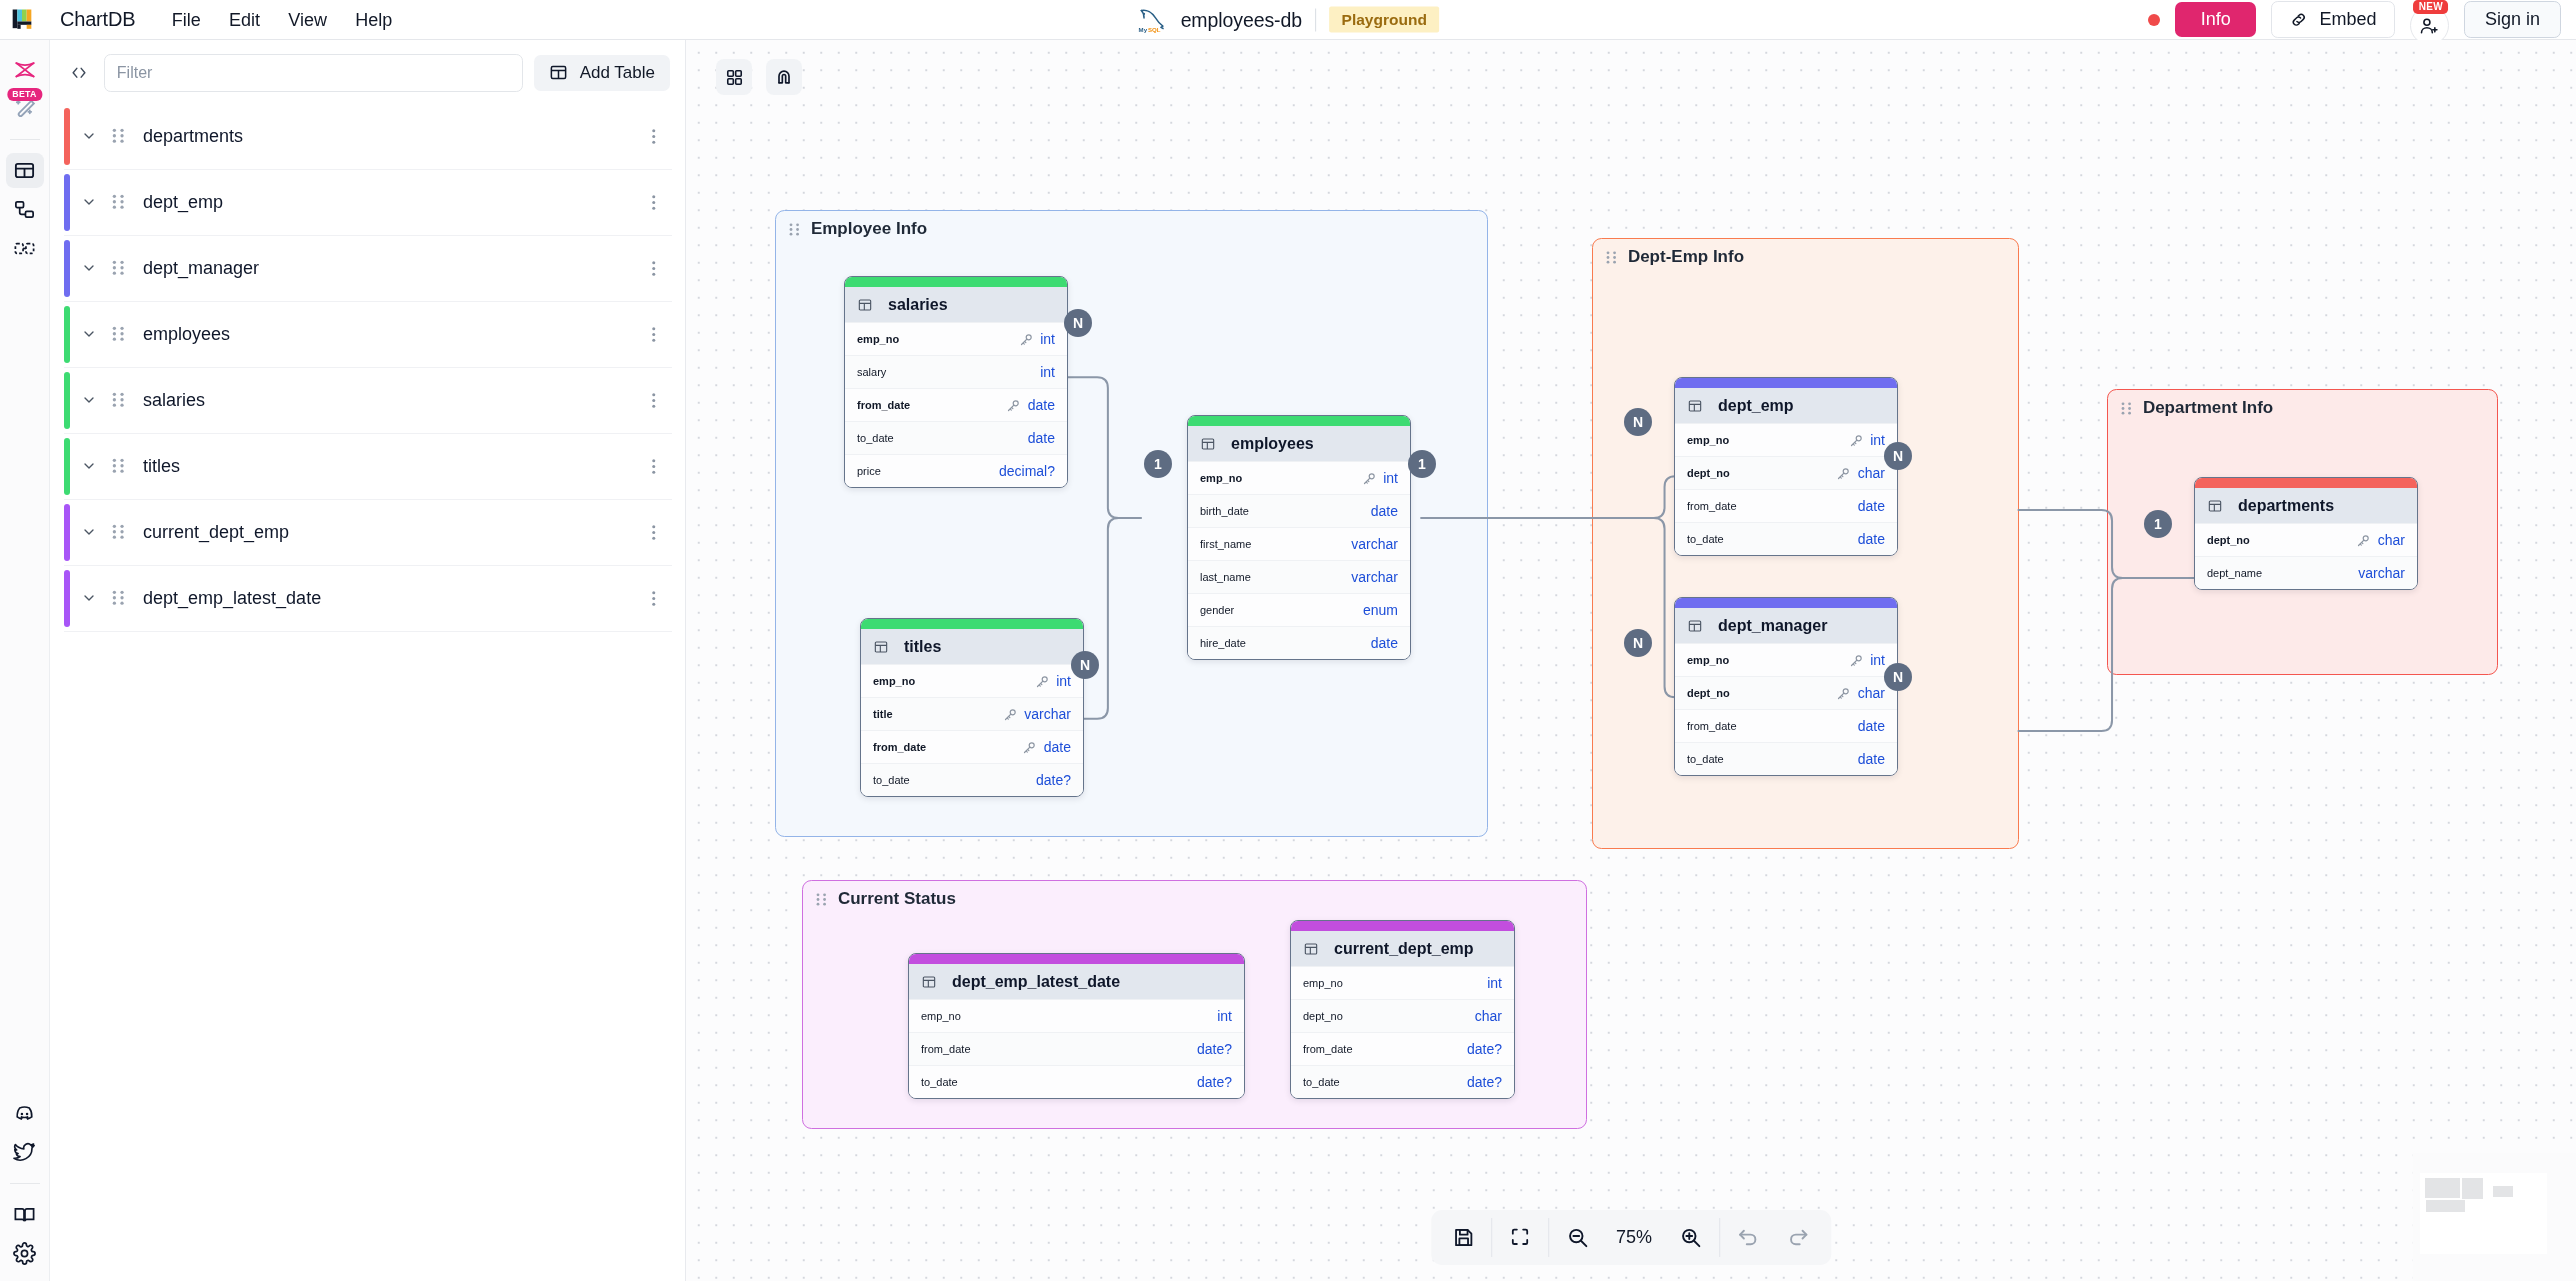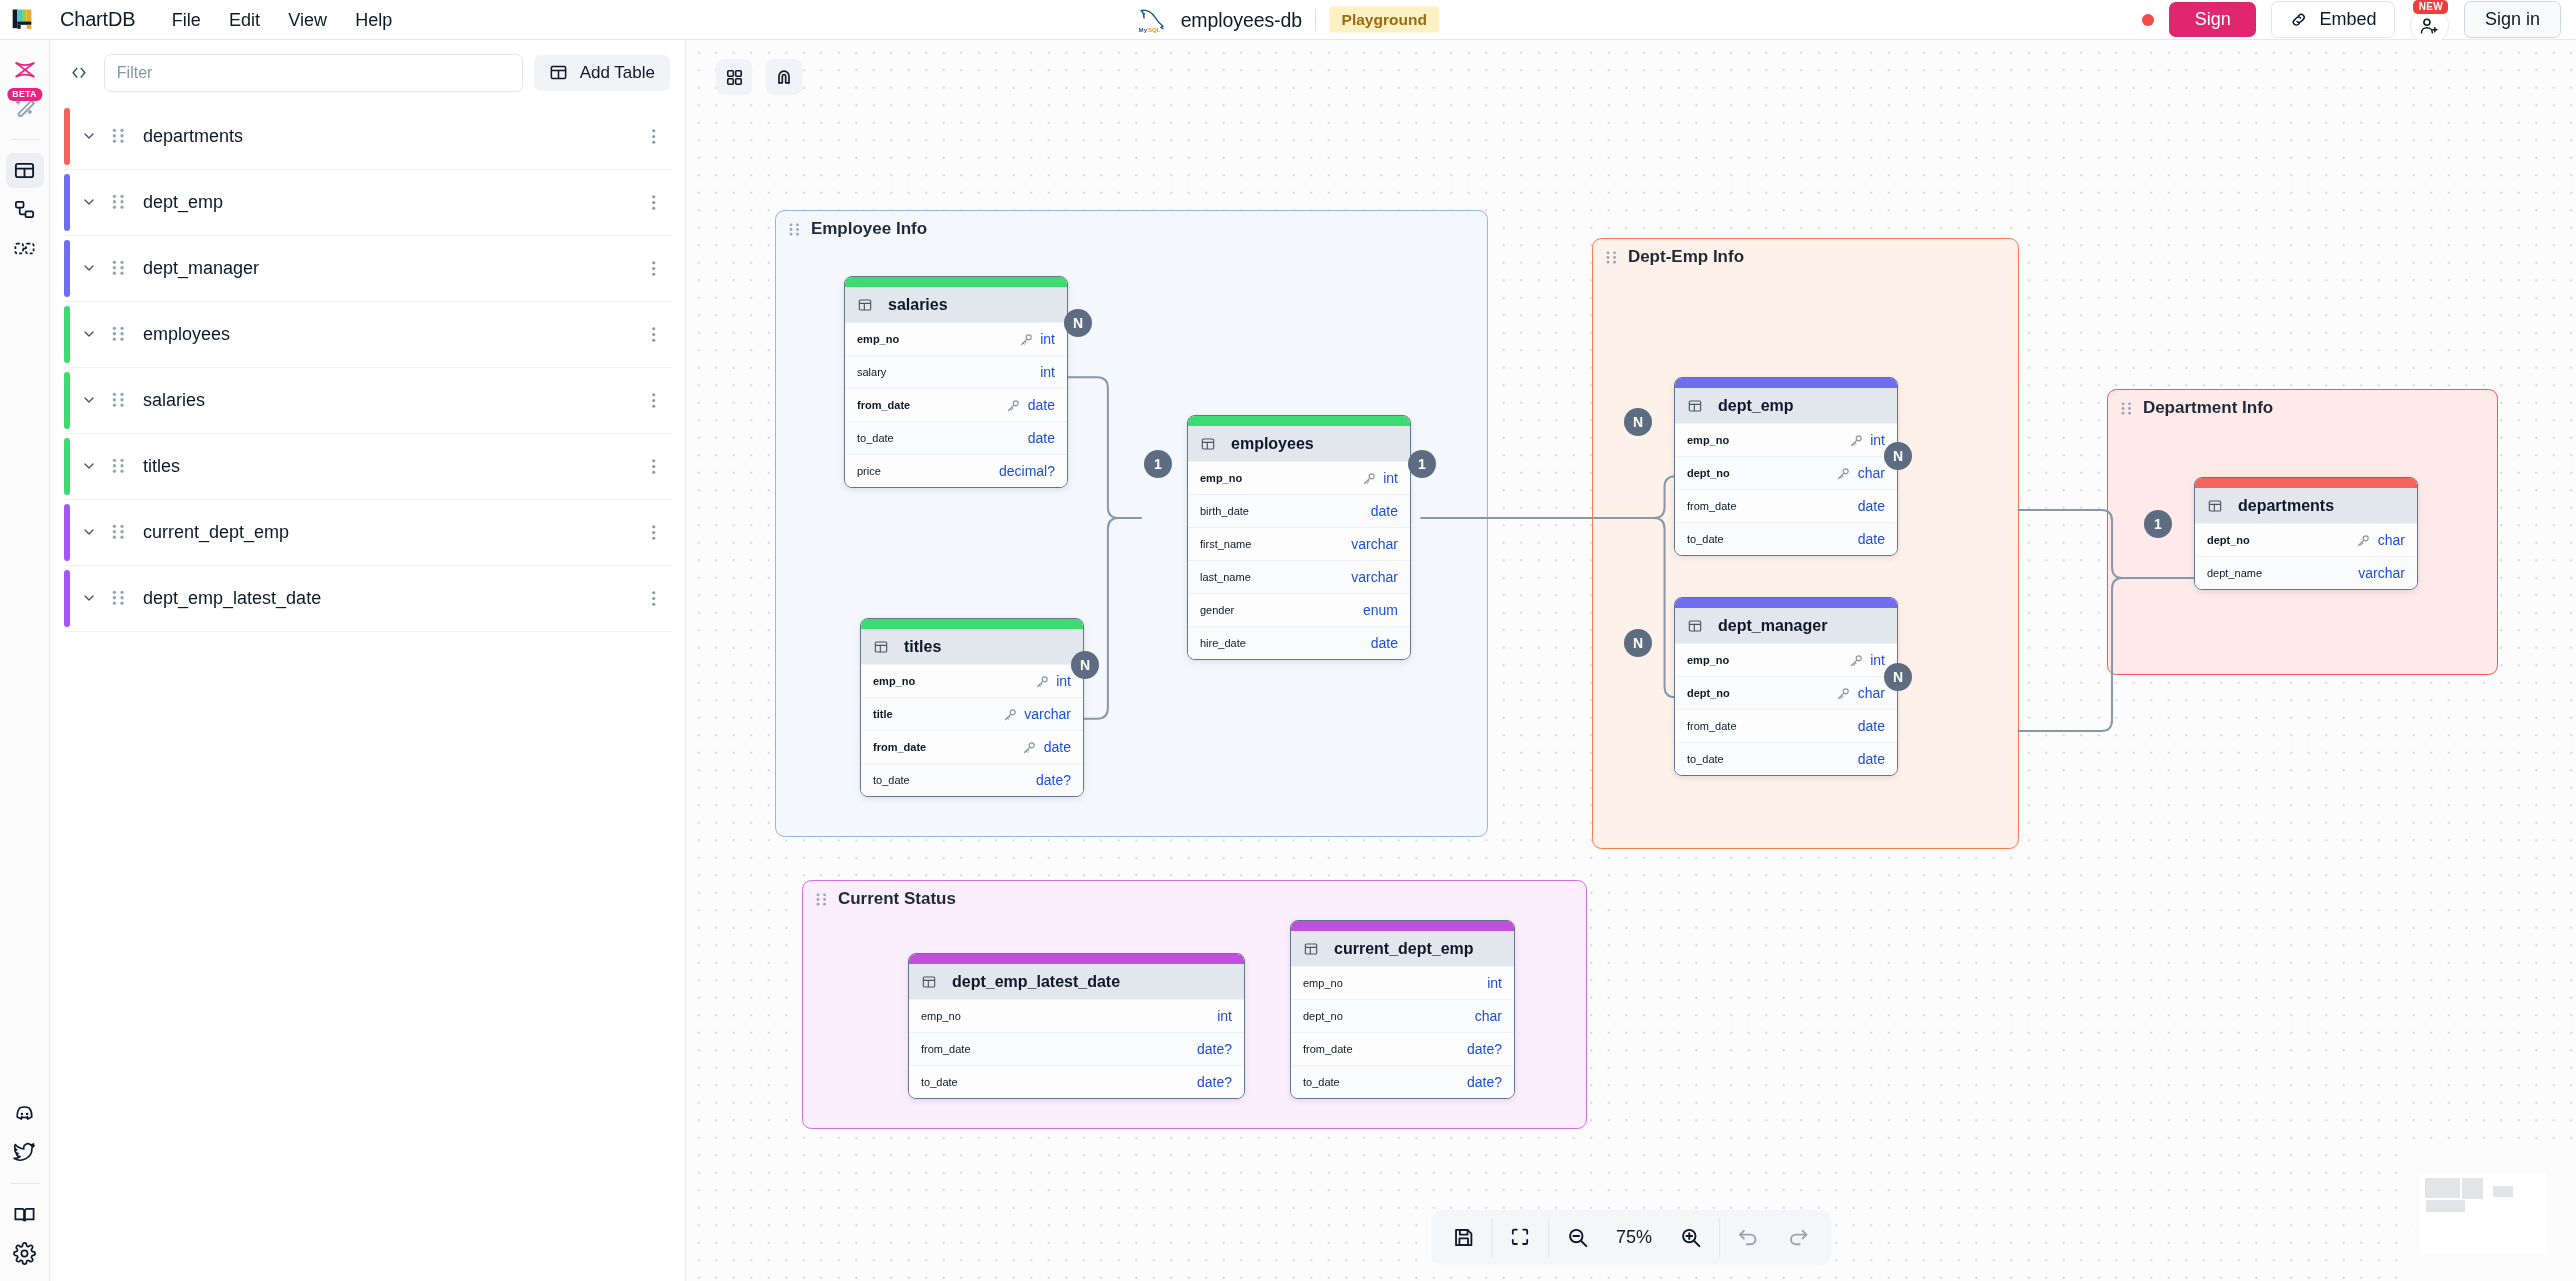--- a/index.html
+++ b/index.html
@@ -212,21 +212,21 @@
         <text x="2" y="38" font-size="9" font-family="Liberation Sans, sans-serif" font-weight="700" fill="#2a5f86">My</text>
         <text x="16" y="38" font-size="9" font-family="Liberation Sans, sans-serif" font-weight="700" fill="#f29111">SQL</text>
       </svg>
       <span class="db-title">employees-db</span>
       <span class="title-sep"></span>
       <span class="playground-badge">Playground</span>
     </div>
 
     <div class="topbar-right">
       <span class="dot-unsaved"></span>
-      <button class="btn-save">Sign</button>
+      <button class="btn-save">Info</button>
       <button class="btn-embed">
         <svg width="17.5" height="17.5" viewBox="0 0 24 24" fill="none" stroke="#111827" stroke-width="2" stroke-linecap="round">
           <path d="M9.5 14.5a4 4 0 0 0 5.7 0l3-3a4 4 0 1 0-5.7-5.7l-1.2 1.2"></path>
           <path d="M14.5 9.5a4 4 0 0 0-5.7 0l-3 3a4 4 0 1 0 5.7 5.7l1.2-1.2"></path>
         </svg>
         <span>Embed</span>
       </button>
       <div class="avatar-wrap">
         <span class="new-badge">NEW</span>
         <div class="avatar">

